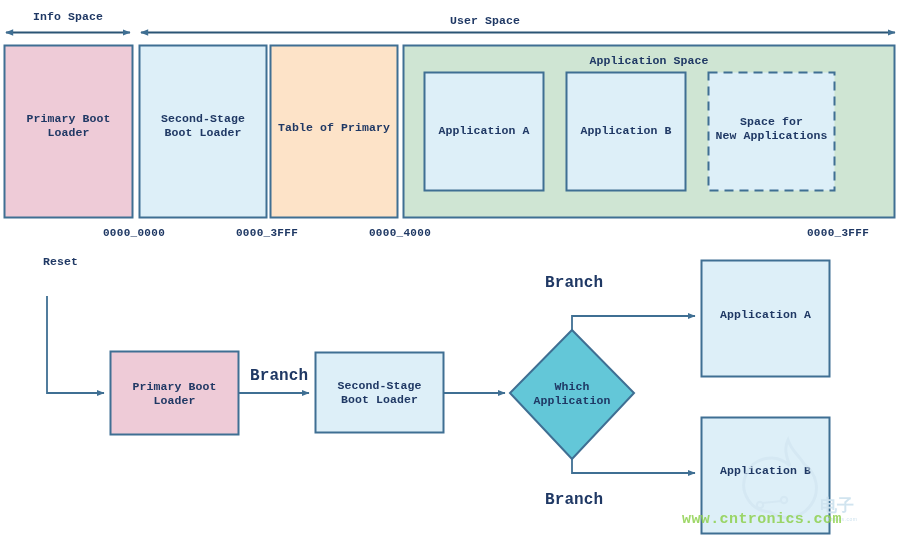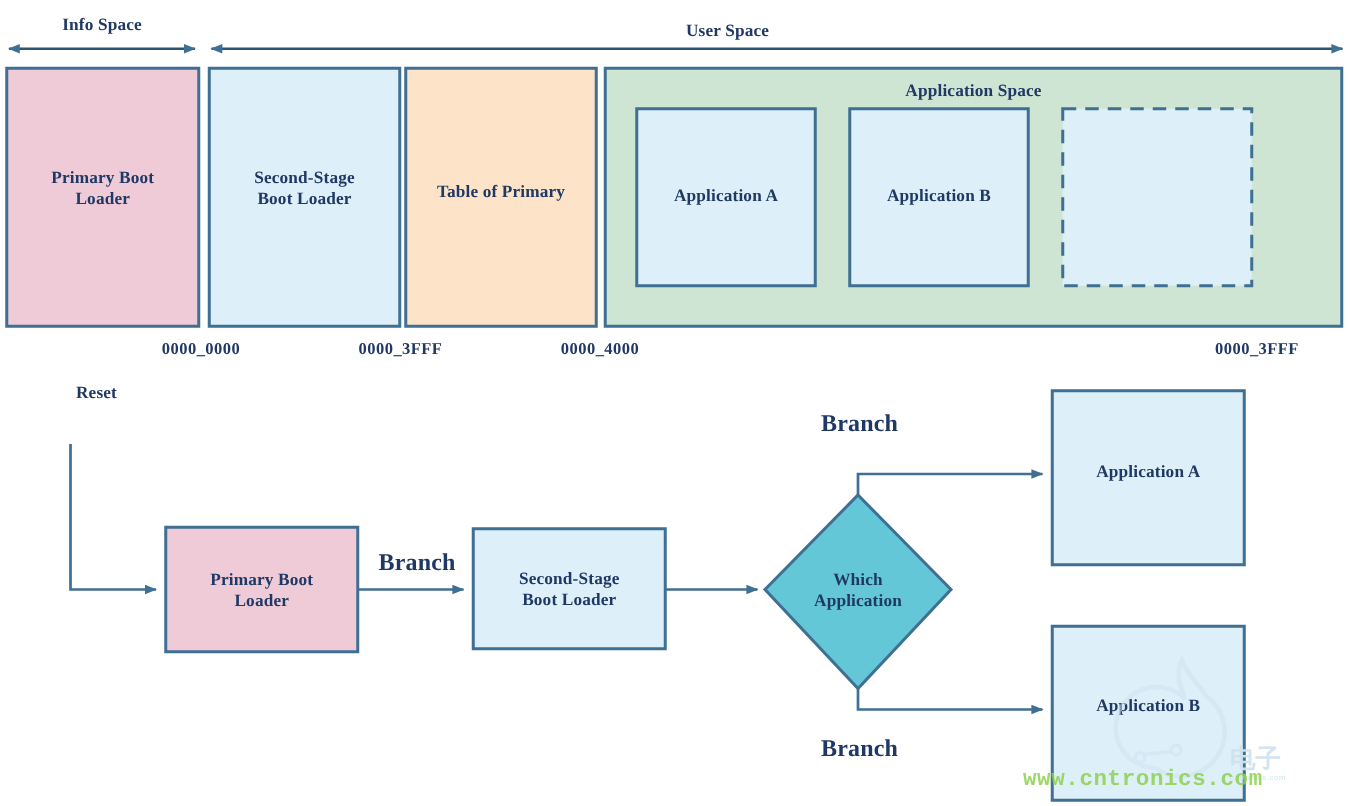--- a/index.html
+++ b/index.html
@@ -26,21 +26,21 @@
   svg.layer {
     position: absolute;
     left: 0;
     top: 0;
     width: 900px;
     height: 537px;
     overflow: visible;
   }
   .lbl {
     position: absolute;
-    font-family: Liberation Serif, serif;
+    font-family: Liberation Mono, monospace;
     font-weight: bold;
     color: #1f3864;
     line-height: 1.25;
     text-align: center;
     white-space: pre-line;
     letter-spacing: .1px;
   }
   .span-label {
     font-size: 11.5px;
   }
@@ -155,20 +155,22 @@
   <div class="lbl box-label" style="left:5px; top:112px; width:127px;">Primary Boot
 Loader</div>
   <div class="lbl box-label" style="left:140px; top:112px; width:126px;">Second-Stage
 Boot Loader</div>
   <div class="lbl box-label" style="left:271px; top:121px; width:126px;">Table of Primary</div>
 
   <div class="lbl sec-title" style="left:404px; top:54px; width:490px;">Application Space</div>
 
   <div class="lbl box-label" style="left:425px; top:124px; width:118px;">Application A</div>
   <div class="lbl box-label" style="left:567px; top:124px; width:118px;">Application B</div>
+  <div class="lbl box-label" style="left:709px; top:115px; width:125px;">Space for
+New Applications</div>
 
   <div class="lbl addr-label" style="left:78px; top:227px; width:112px;">0000_0000</div>
   <div class="lbl addr-label" style="left:211px; top:227px; width:112px;">0000_3FFF</div>
   <div class="lbl addr-label" style="left:344px; top:227px; width:112px;">0000_4000</div>
   <div class="lbl addr-label" style="left:782px; top:227px; width:112px;">0000_3FFF</div>
 
   <div class="lbl flow-label" style="left:18px; top:255px; width:60px; text-align:right;">Reset</div>
 
   <div class="lbl box-label" style="left:111px; top:380px; width:127px;">Primary Boot
 Loader</div>

